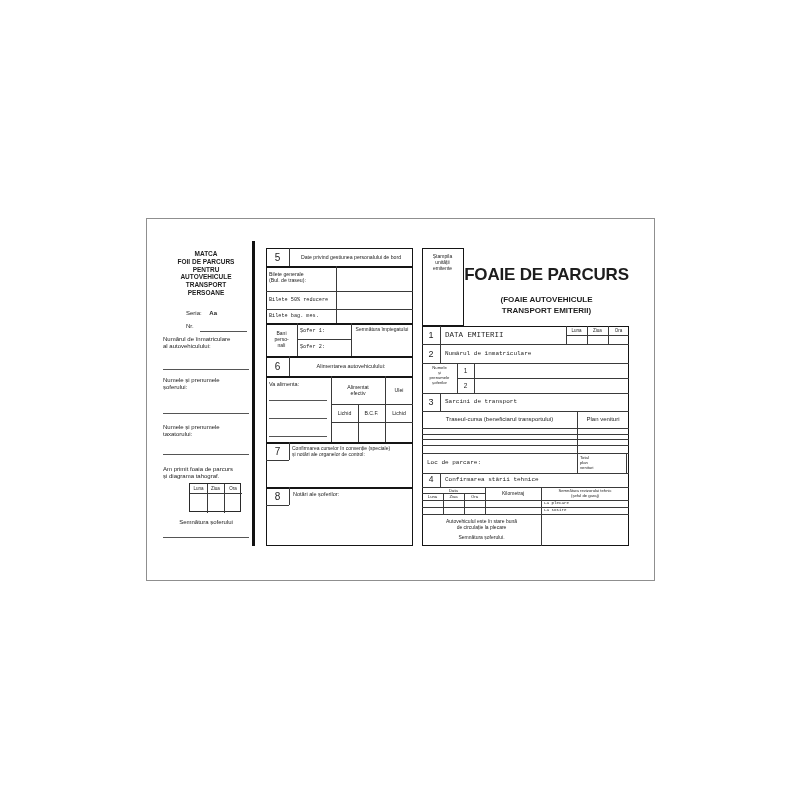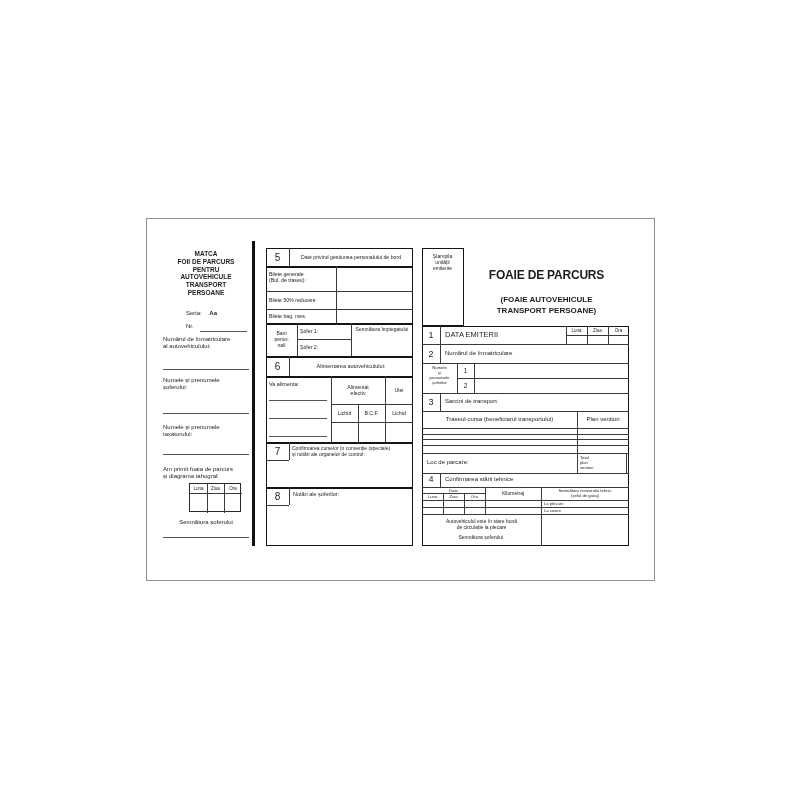--- a/index.html
+++ b/index.html
@@ -6,36 +6,36 @@
   .canvas{position:relative;width:800px;height:800px;background:#ffffff;overflow:hidden;
           font-family:"Liberation Sans","DejaVu Sans",sans-serif;color:#1d1d1d;}
   .page{position:absolute;left:146px;top:218px;width:509px;height:363px;
         border:1px solid #8f8f8f;background:#fff;box-sizing:border-box;}
   .hl,.vl{position:absolute;background:#3a3a3a;}
   .hl{height:1px;}
   .vl{width:1px;}
   .hl.th{height:1.5px;background:#151515;}
   .box{position:absolute;border:1.5px solid #151515;box-sizing:border-box;background:#fff;}
   .cell{position:absolute;box-sizing:border-box;color:#1d1d1d;}
-  .fc{display:flex;align-items:center;}
+  .fc{display:flex;align-items:center;font-family:Liberation Mono, monospace;}
   .fcc{display:flex;align-items:center;justify-content:center;text-align:center;}
   .ctr{text-align:center;}
   .b{font-weight:bold;}
   .f42{font-size:4.2px;line-height:5px;}
   .f45{font-size:4.5px;line-height:5.6px;}
   .f5{font-size:5px;line-height:6.2px;}
   .f52{font-size:5.2px;line-height:6.2px;}
   .f55{font-size:5.5px;line-height:6.6px;}
   .f6{font-size:6px;line-height:7.2px;}
   .f65{font-size:6.5px;line-height:7.8px;}
   .f75{font-size:7.5px;line-height:8.5px;}
   .f85{font-size:8.5px;line-height:9.5px;}
   .f9{font-size:9px;line-height:10px;}
   .f10{font-size:10px;line-height:11px;}
-  .title{font-size:12px;line-height:18px;font-weight:bold;letter-spacing:-0.2px;}
+  .title{font-size:17px;line-height:18px;font-weight:bold;letter-spacing:-0.2px;}
   .subtitle{font-size:8px;line-height:10.5px;font-weight:bold;}
 </style>
 </head>
 <body>
 
 <div class="canvas">
   <div class="page">
 
     <div class="cell ctr b f65" style="left:14px;top:31px;width:90px;">
       <div>MATCA</div>
@@ -169,21 +169,21 @@
       <div class="cell ctr f5" style="left:0;top:4px;width:39px;">
         <div>Ștampila</div>
         <div>unității</div>
         <div>emitente</div>
       </div>
     </div>
 
     <div class="cell ctr title" style="left:317px;top:47px;width:165px;">FOAIE DE PARCURS</div>
     <div class="cell ctr subtitle" style="left:317px;top:76px;width:165px;">
       <div>(FOAIE AUTOVEHICULE</div>
-      <div>TRANSPORT PERSOANE)</div>
+      <div>TRANSPORT EMITERII)</div>
     </div>
 
     <div class="box" style="left:275px;top:107px;width:207px;height:220px;"></div>
 
     <i class="hl" style="left:275px;top:125px;width:207px;"></i>
     <i class="vl" style="left:293px;top:107px;height:18px;"></i>
     <i class="vl" style="left:419px;top:107px;height:18px;"></i>
     <i class="vl" style="left:440px;top:107px;height:18px;"></i>
     <i class="vl" style="left:461px;top:107px;height:18px;"></i>
     <i class="hl" style="left:419px;top:116px;width:63px;"></i>

